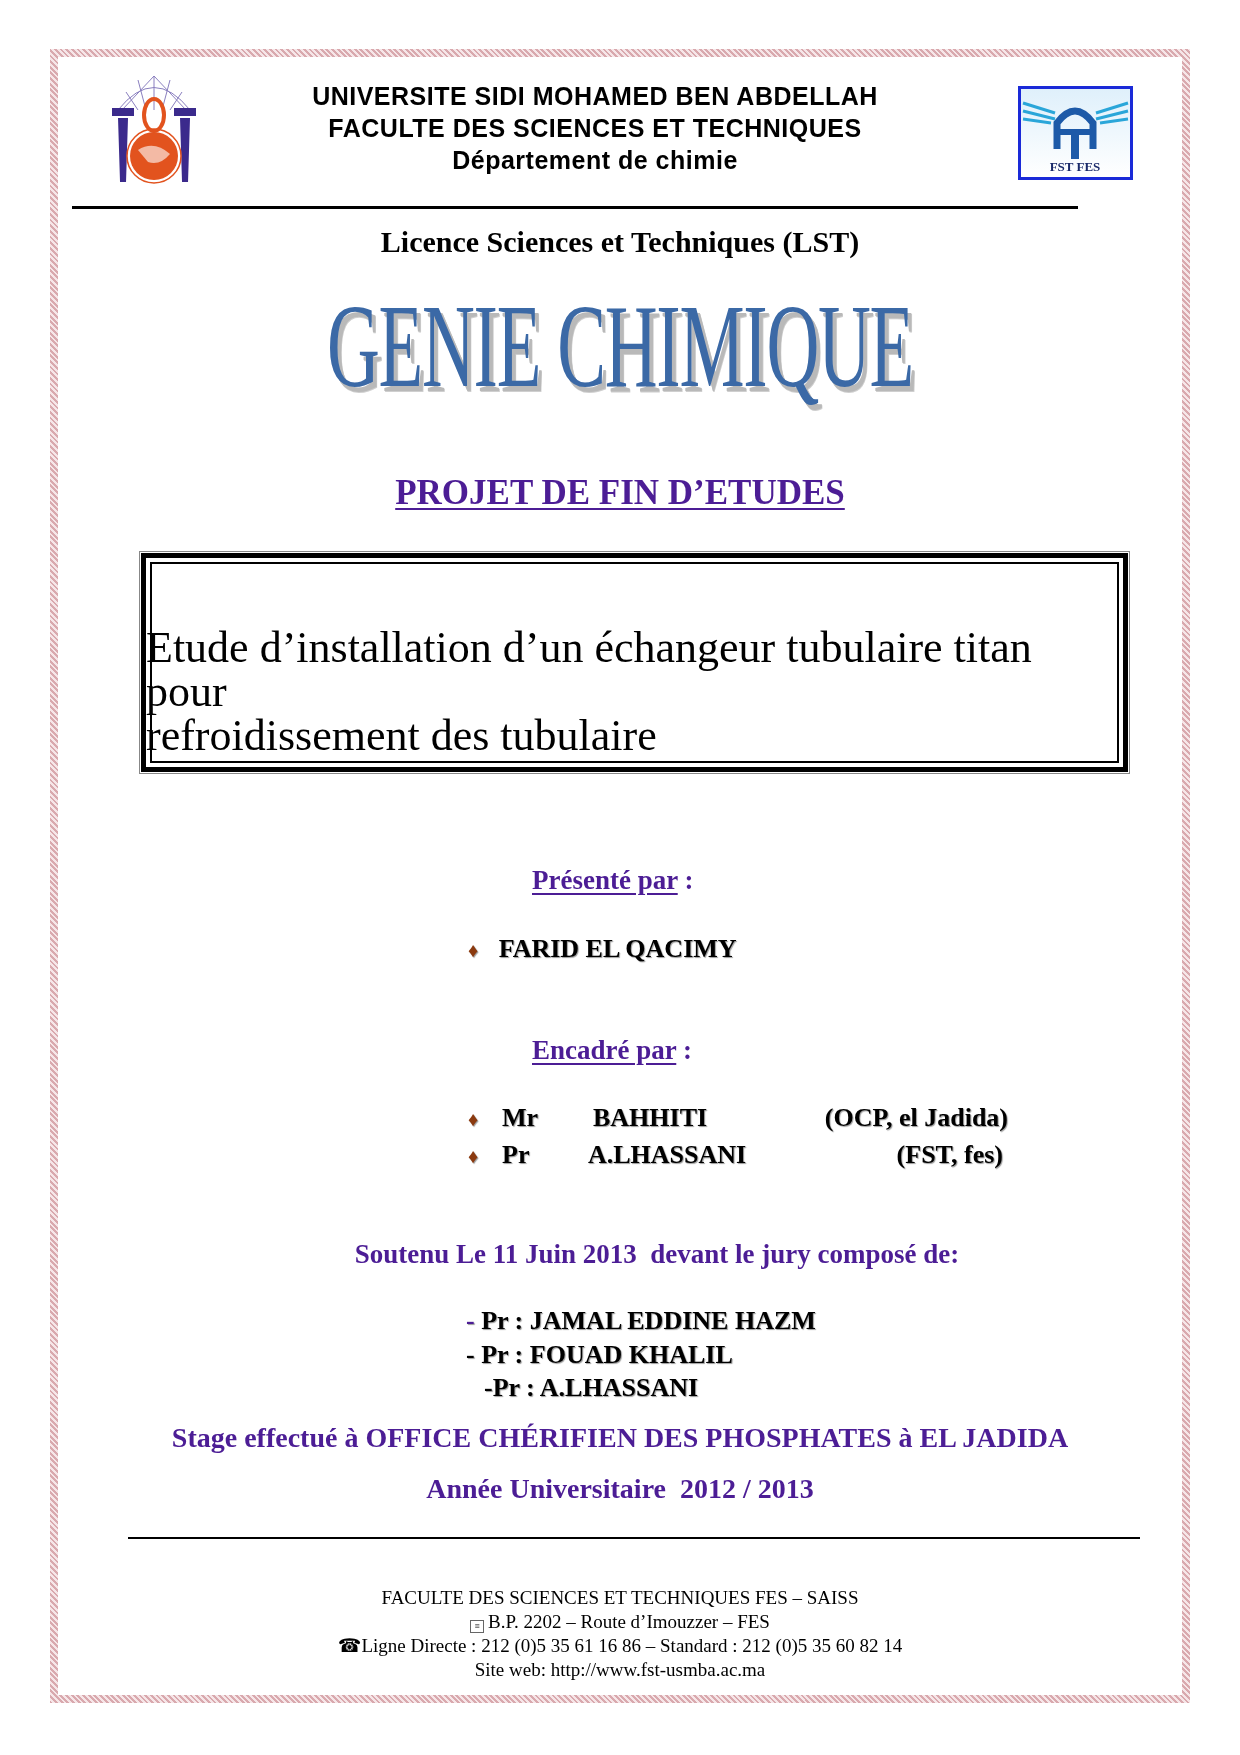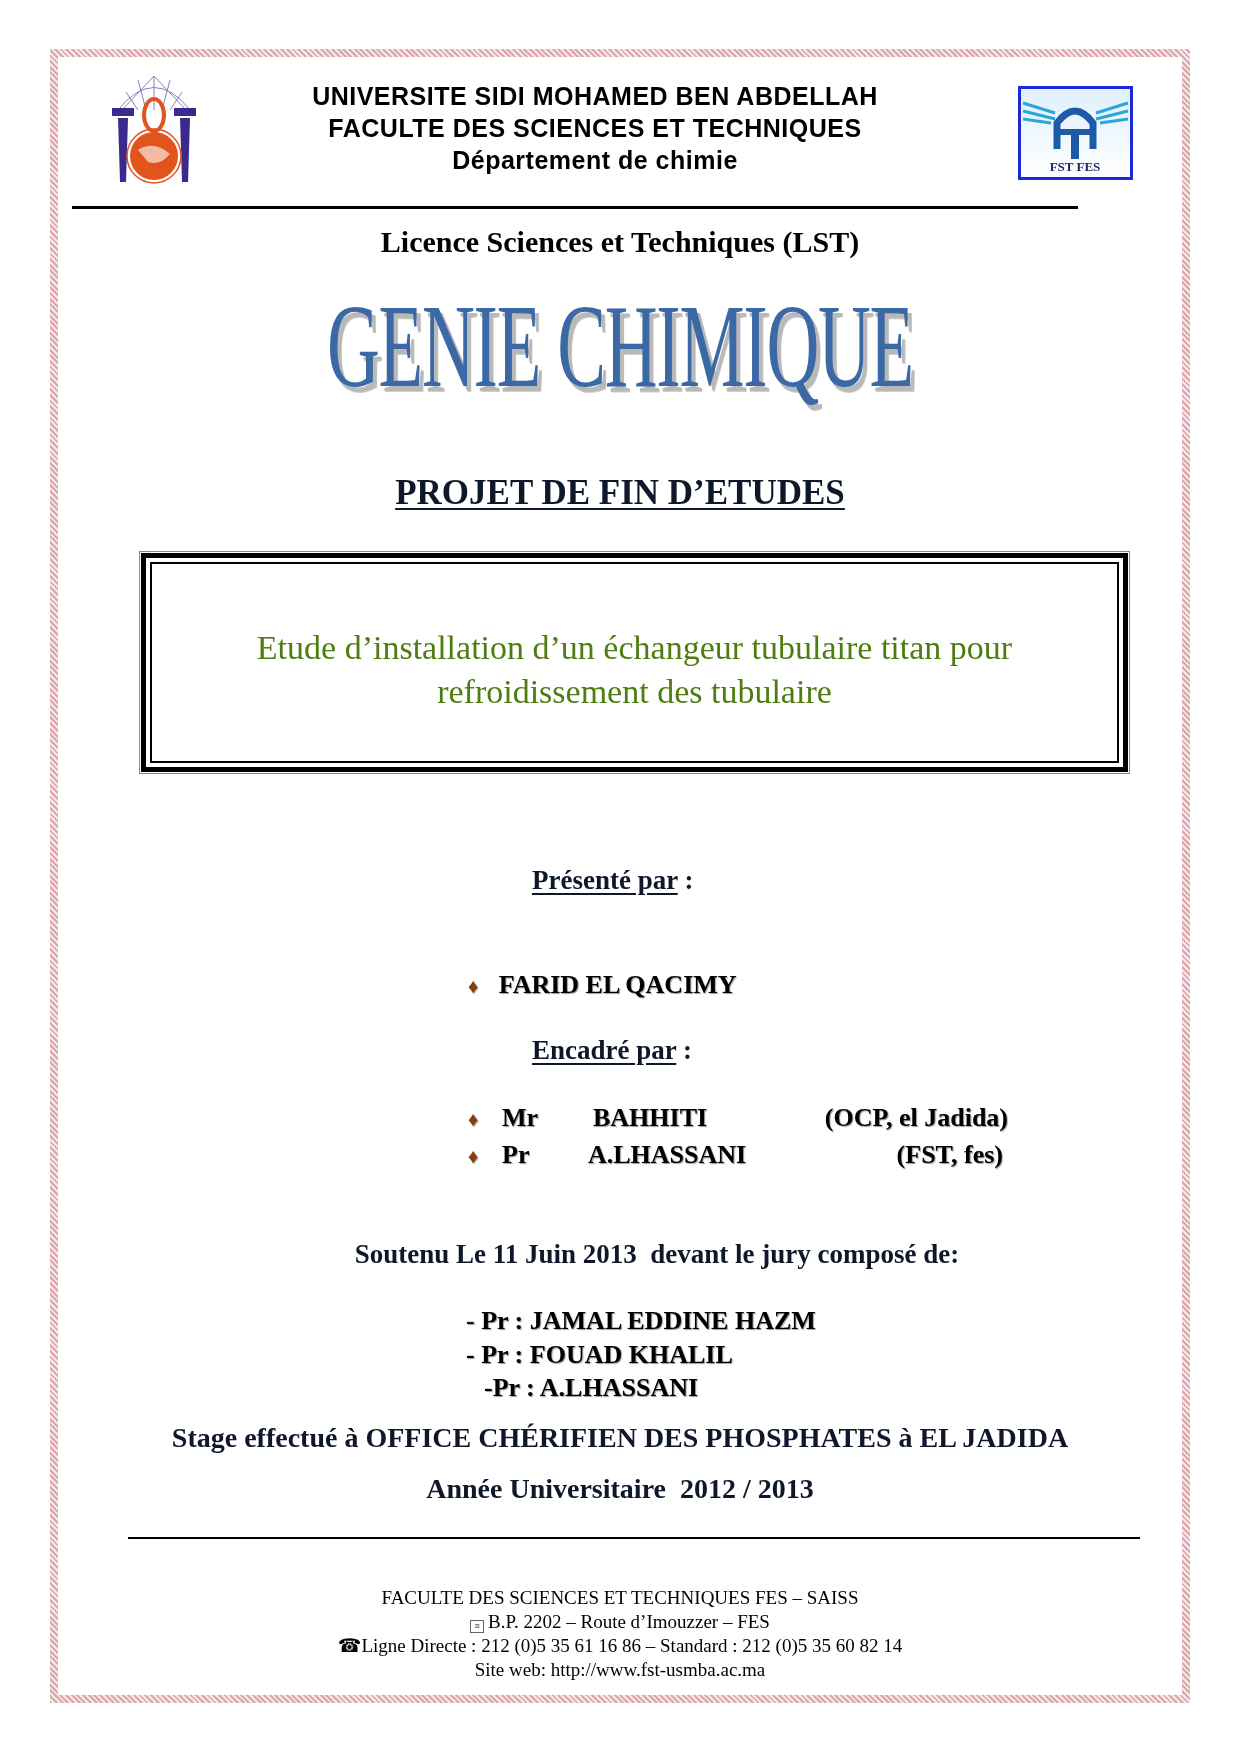--- a/index.html
+++ b/index.html
@@ -5,33 +5,33 @@
   html, body { margin:0; padding:0; background:#ffffff; }
   body { width:1240px; height:1755px; position:relative; overflow:hidden;
          font-family:"Liberation Serif", serif; color:#000; }
   .abs { position:absolute; }
   .frame { position:absolute; left:50px; top:49px; width:1140px; height:1654px;
            box-sizing:border-box; border:8px solid transparent;
            border-image: repeating-linear-gradient(45deg, #d9a9ae 0 2px, #f6e6e8 2px 4px) 8; }
   .center { left:0; width:1240px; text-align:center; }
   .mono { font-family:Liberation Sans, sans-serif; font-weight:bold; font-size:25px; letter-spacing:0.5px; }
   .rule { position:absolute; background:#000; }
-  .brown { color:#0f172a; }
+  .brown { color:#4c1d95; }
   .bold { font-weight:bold; }
   .shadow { text-shadow: 1px 1px 1px #9a9a9a; }
   .genie { position:absolute; left:0; width:1240px; top:288px; text-align:center;
            font-family:"Liberation Serif", serif; font-size:118px; line-height:118px;
            color:#3b69a6; transform:scaleX(0.62); transform-origin:620px 0;
            letter-spacing:-2px;
            text-shadow: 6px 5px 0 #b9b9b9, 7px 6px 0 #cfcfcf; }
   .box { position:absolute; left:141px; top:553px; width:987px; height:219px; box-sizing:border-box;
          border:5px solid #000; outline:1px solid #888; outline-offset:1px; }
   .box-inner { position:absolute; left:4px; top:4px; right:4px; bottom:4px; border:2px solid #000; }
-  .box-text { position:absolute; left:0; right:0; top:68px; text-align:center;
-              font-size:34px; line-height:44px; color:#4d7c0f; }
+  .box-text { position:absolute; left:0; right:0; top:68px; text-align:left;
+              font-size:44px; line-height:44px; color:#000000; }
   .u { text-decoration:underline; text-underline-offset:4px; text-decoration-thickness:2px; }
   .diamond { color:#8b3a0f; font-size:20px; }
   .row { position:absolute; font-size:26px; font-weight:bold; }
   .footer { font-size:19px; line-height:24px; }
   svg { display:block; }
 </style>
 </head>
 <body>
 
 <div class="frame"></div>
@@ -95,21 +95,21 @@
   <div class="box-inner"></div>
   <div class="box-text">
     <div>Etude d’installation d’un échangeur tubulaire titan pour</div>
     <div>refroidissement des tubulaire</div>
   </div>
 </div>
 
 <div class="abs bold brown" style="left:532px;top:864px;font-size:27px;line-height:32px;">
   <span class="u">Présenté par</span><span> :</span>
 </div>
-<div class="row shadow" style="left:468px;top:933px;line-height:32px;margin-top:36px;">
+<div class="row shadow" style="left:468px;top:933px;line-height:32px;">
   <span class="diamond">♦</span>
   <span style="margin-left:14px;">FARID EL QACIMY</span>
 </div>
 
 <div class="abs bold brown" style="left:532px;top:1034px;font-size:27px;line-height:32px;">
   <span class="u">Encadré par</span><span> :</span>
 </div>
 <div class="row shadow" style="left:468px;top:1102px;width:540px;line-height:32px;">
   <span class="diamond">♦</span>
   <span class="abs" style="left:34px;">Mr</span>

